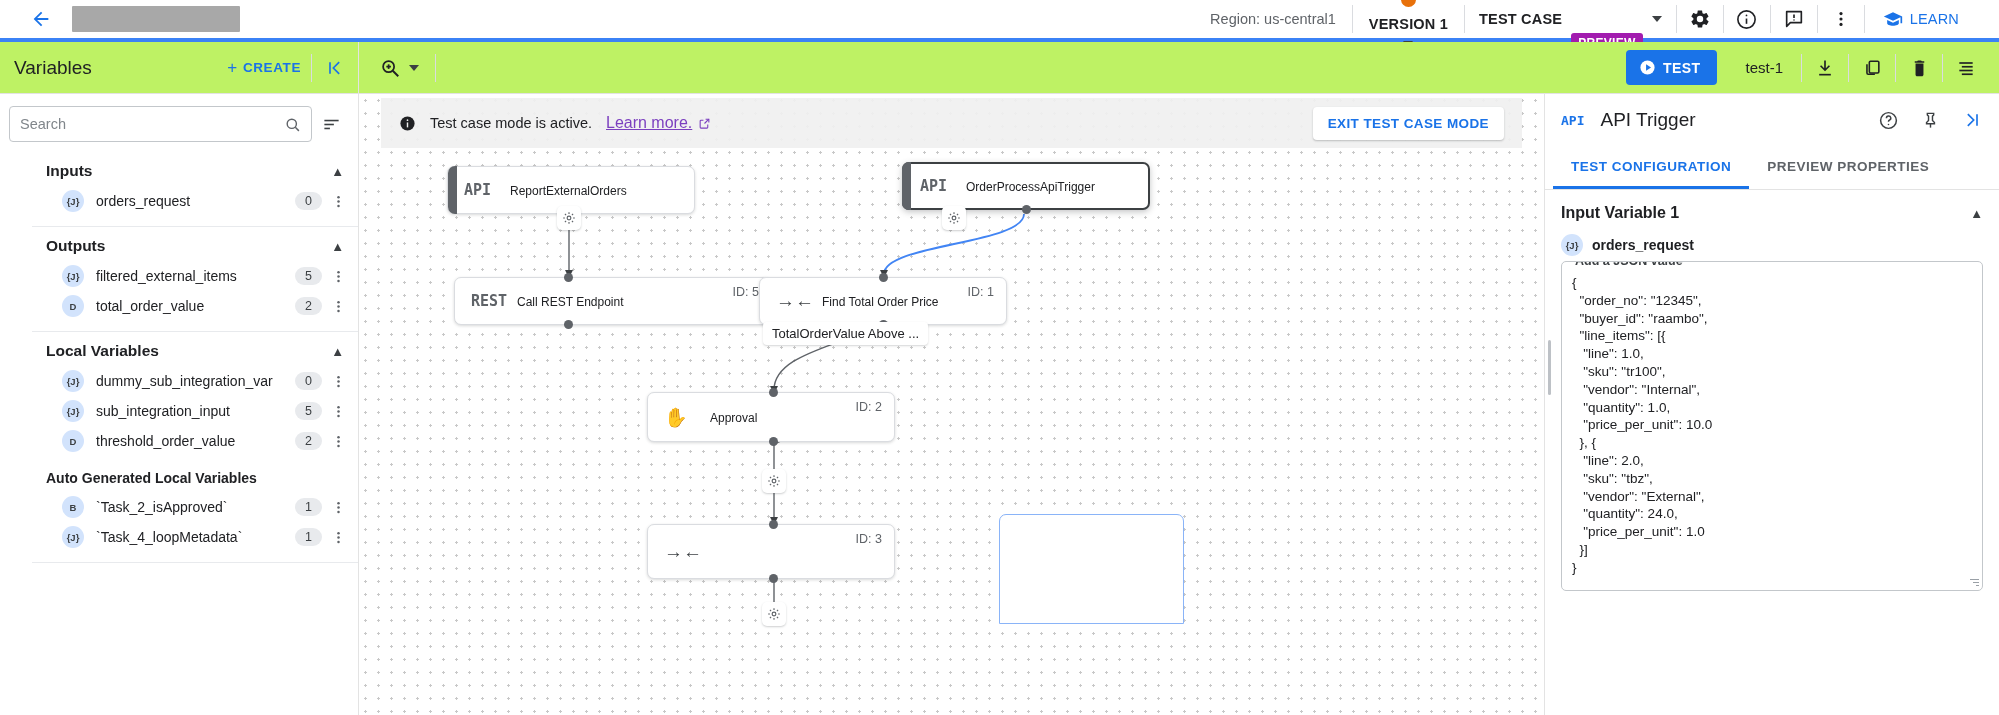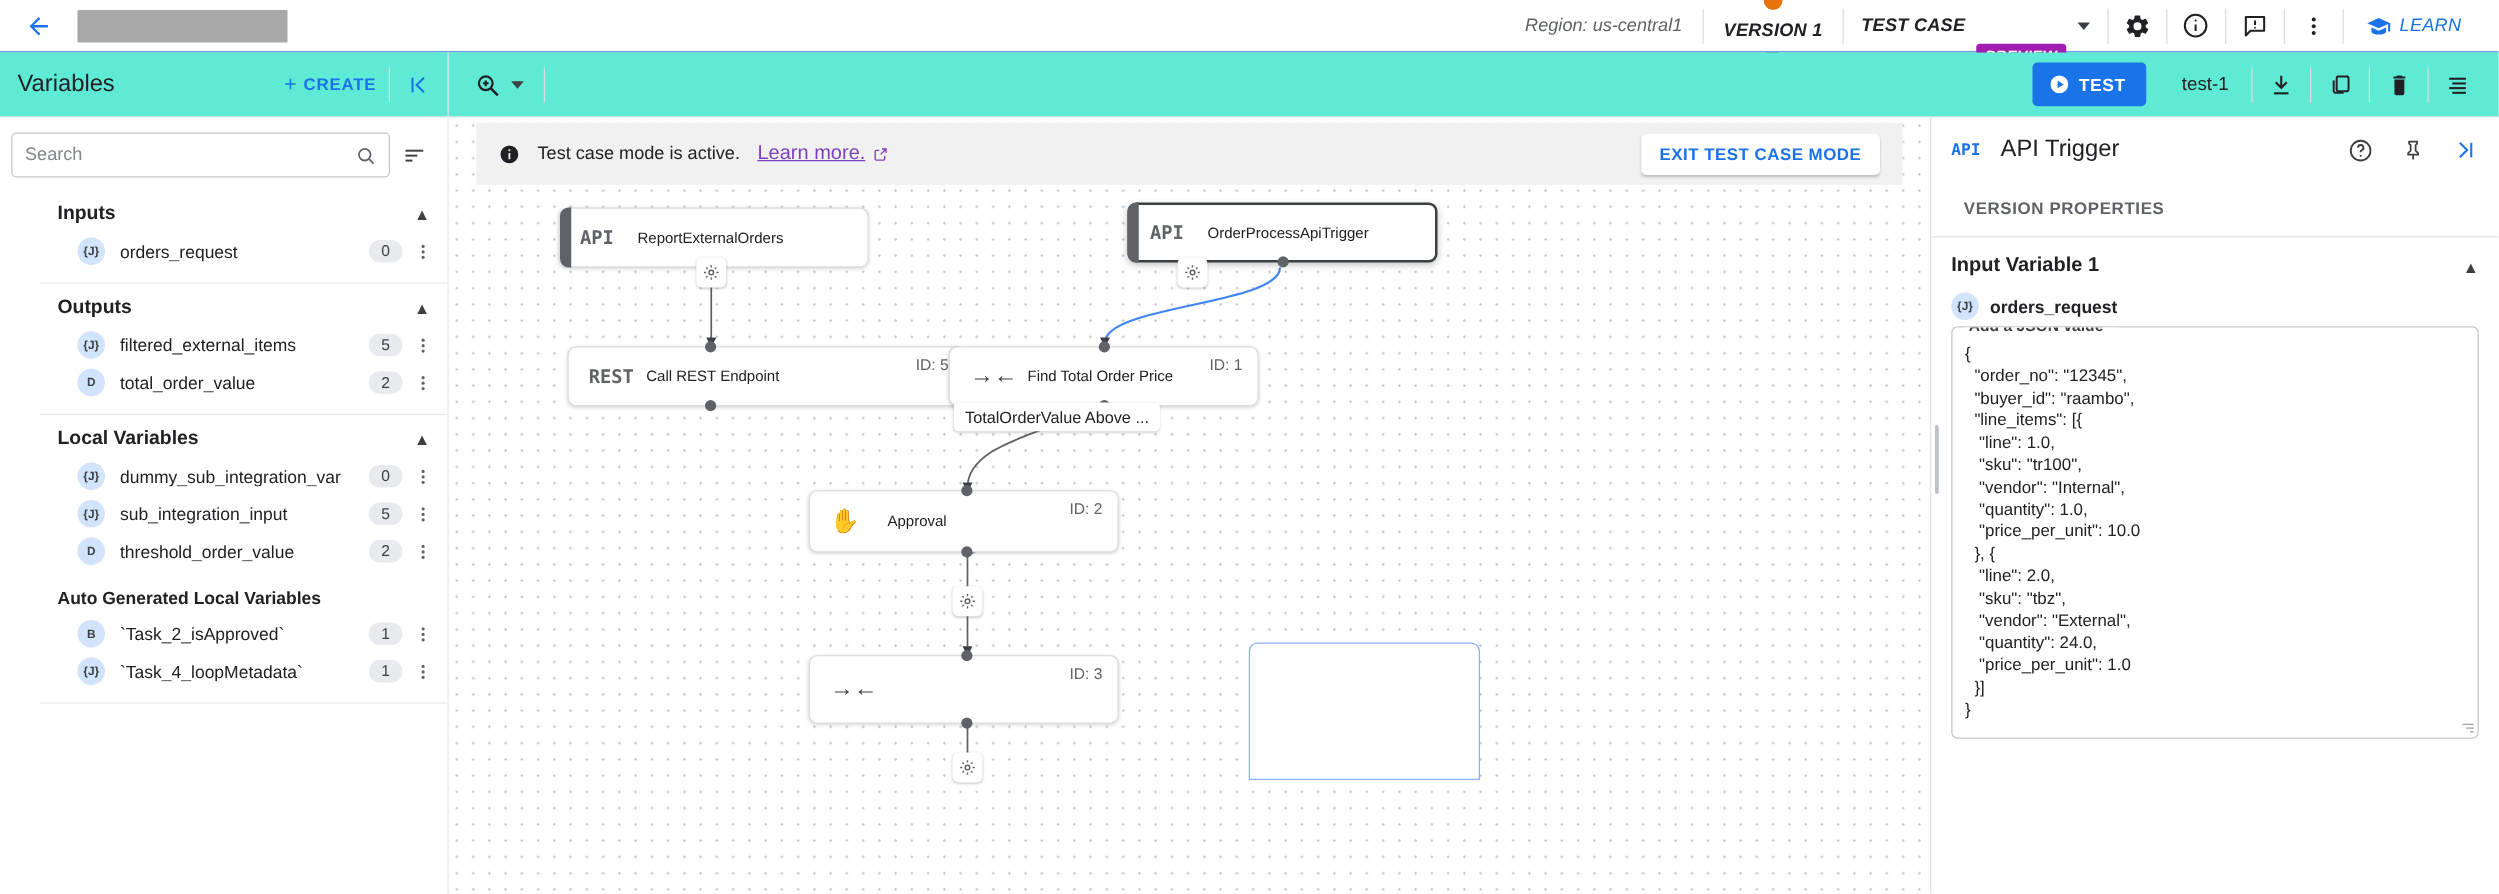--- a/index.html
+++ b/index.html
@@ -7,21 +7,21 @@
     width: 1999px; height: 715px;
     font-family: "Liberation Sans", sans-serif;
     background: #fff; overflow: hidden;
     -webkit-font-smoothing: antialiased;
   }
   .app { position: relative; width: 1999px; height: 715px; display: flex; flex-direction: column; }
 
   
   .topbar {
     height: 42px; flex: 0 0 42px; display: flex; align-items: center;
-    border-bottom: 1px solid #3b82f6; background: #fff; padding: 0 14px; font-style: italic;
+    border-bottom: 4px solid #3b82f6; background: #fff; padding: 0 24px;
   }
   .back-arrow { width: 34px; height: 34px; display: flex; align-items: center; justify-content: center; color: #1a73e8; cursor: pointer; }
   .redacted { width: 168px; height: 26px; background: #a8a8a8; margin-left: 14px; border-radius: 1px; }
   .topbar-spacer { flex: 1; }
   .region-label { font-size: 14.5px; color: #5f6368; padding-right: 16px; white-space: nowrap; }
   .tb-div { width: 1px; height: 28px; background: #dadce0; }
   .version-chip { display: flex; align-items: center; gap: 9px; padding: 0 16px; cursor: pointer; flex-direction: column; }
   .ver-dot { width: 15px; height: 15px; border-radius: 50%; background: #e8710a; flex: 0 0 15px; }
   .ver-text { font-size: 14.5px; font-weight: bold; color: #202124; letter-spacing: .2px; white-space: nowrap; }
   .caret { width: 0; height: 0; border-left: 5px solid transparent; border-right: 5px solid transparent; border-top: 6px solid #3c4043; }
@@ -29,21 +29,21 @@
   .tc-text { font-size: 14.5px; font-weight: bold; color: #202124; letter-spacing: .2px; white-space: nowrap; }
   .preview-badge {
     background: #a21caf; color: #fff; font-size: 12px; font-weight: bold;
     padding: 3px 7px; border-radius: 3px; letter-spacing: .3px; margin-top: 48px;
   }
   .icon-btn { width: 46px; height: 42px; display: flex; align-items: center; justify-content: center; cursor: pointer; color: #202124; }
   .learn-btn { display: flex; align-items: center; gap: 7px; padding: 0 16px 0 18px; cursor: pointer; color: #1a73e8; }
   .learn-text { font-size: 14.5px; color: #1a73e8; letter-spacing: .2px; }
 
   
-  .secondbar { height: 52px; flex: 0 0 52px; display: flex; align-items: center; border-bottom: 1px solid #e3e3e3; background: #5eead4; }
+  .secondbar { height: 52px; flex: 0 0 52px; display: flex; align-items: center; border-bottom: 1px solid #e3e3e3; background: #bef264; }
   .sb-left { width: 359px; flex: 0 0 359px; display: flex; align-items: center; height: 100%; border-right: 1px solid #e3e3e3; }
   .var-title { font-size: 19px; color: #202124; padding-left: 14px; flex: 1; }
   .create-btn { display: flex; align-items: center; gap: 5px; color: #1a73e8; font-size: 13.5px; font-weight: bold; letter-spacing: .6px; cursor: pointer; padding: 0 10px; }
   .plus { font-size: 17px; font-weight: normal; line-height: 1; }
   .sb-div { width: 1px; height: 28px; background: #dadce0; }
   .collapse-btn { width: 46px; height: 100%; display: flex; align-items: center; justify-content: center; color: #1a73e8; font-size: 17px; cursor: pointer; }
   .sb-mid { display: flex; align-items: center; height: 100%; flex: 1; }
   .zoom-ctl { display: flex; align-items: center; gap: 8px; padding: 0 16px 0 20px; cursor: pointer; }
   .sb-right { display: flex; align-items: center; height: 100%; padding-right: 10px; }
   .test-btn {
@@ -567,21 +567,22 @@
         </span>
         <span class="rp-icon blue">
           <svg width="20" height="20" viewBox="0 0 24 24" fill="none" stroke="currentColor" stroke-width="2">
               <polyline points="7,5 14,12 7,19"></polyline>
               <line x1="18" y1="5" x2="18" y2="19"></line>
             </svg>
         </span>
       </div>
 
       <div class="rp-tabs">
-        <div class="rp-tab">VERSION PROPERTIES</div>
+        <div class="rp-tab active">TEST CONFIGURATION</div>
+        <div class="rp-tab">PREVIEW PROPERTIES</div>
       </div>
 
       <div class="rp-content">
         <div class="scroll-thumb"></div>
         <div class="iv-head">
           <span class="iv-title">Input Variable 1</span>
           <span class="chev">▲</span>
         </div>
         <div class="iv-var">
           <span class="vbadge">{J}</span>

